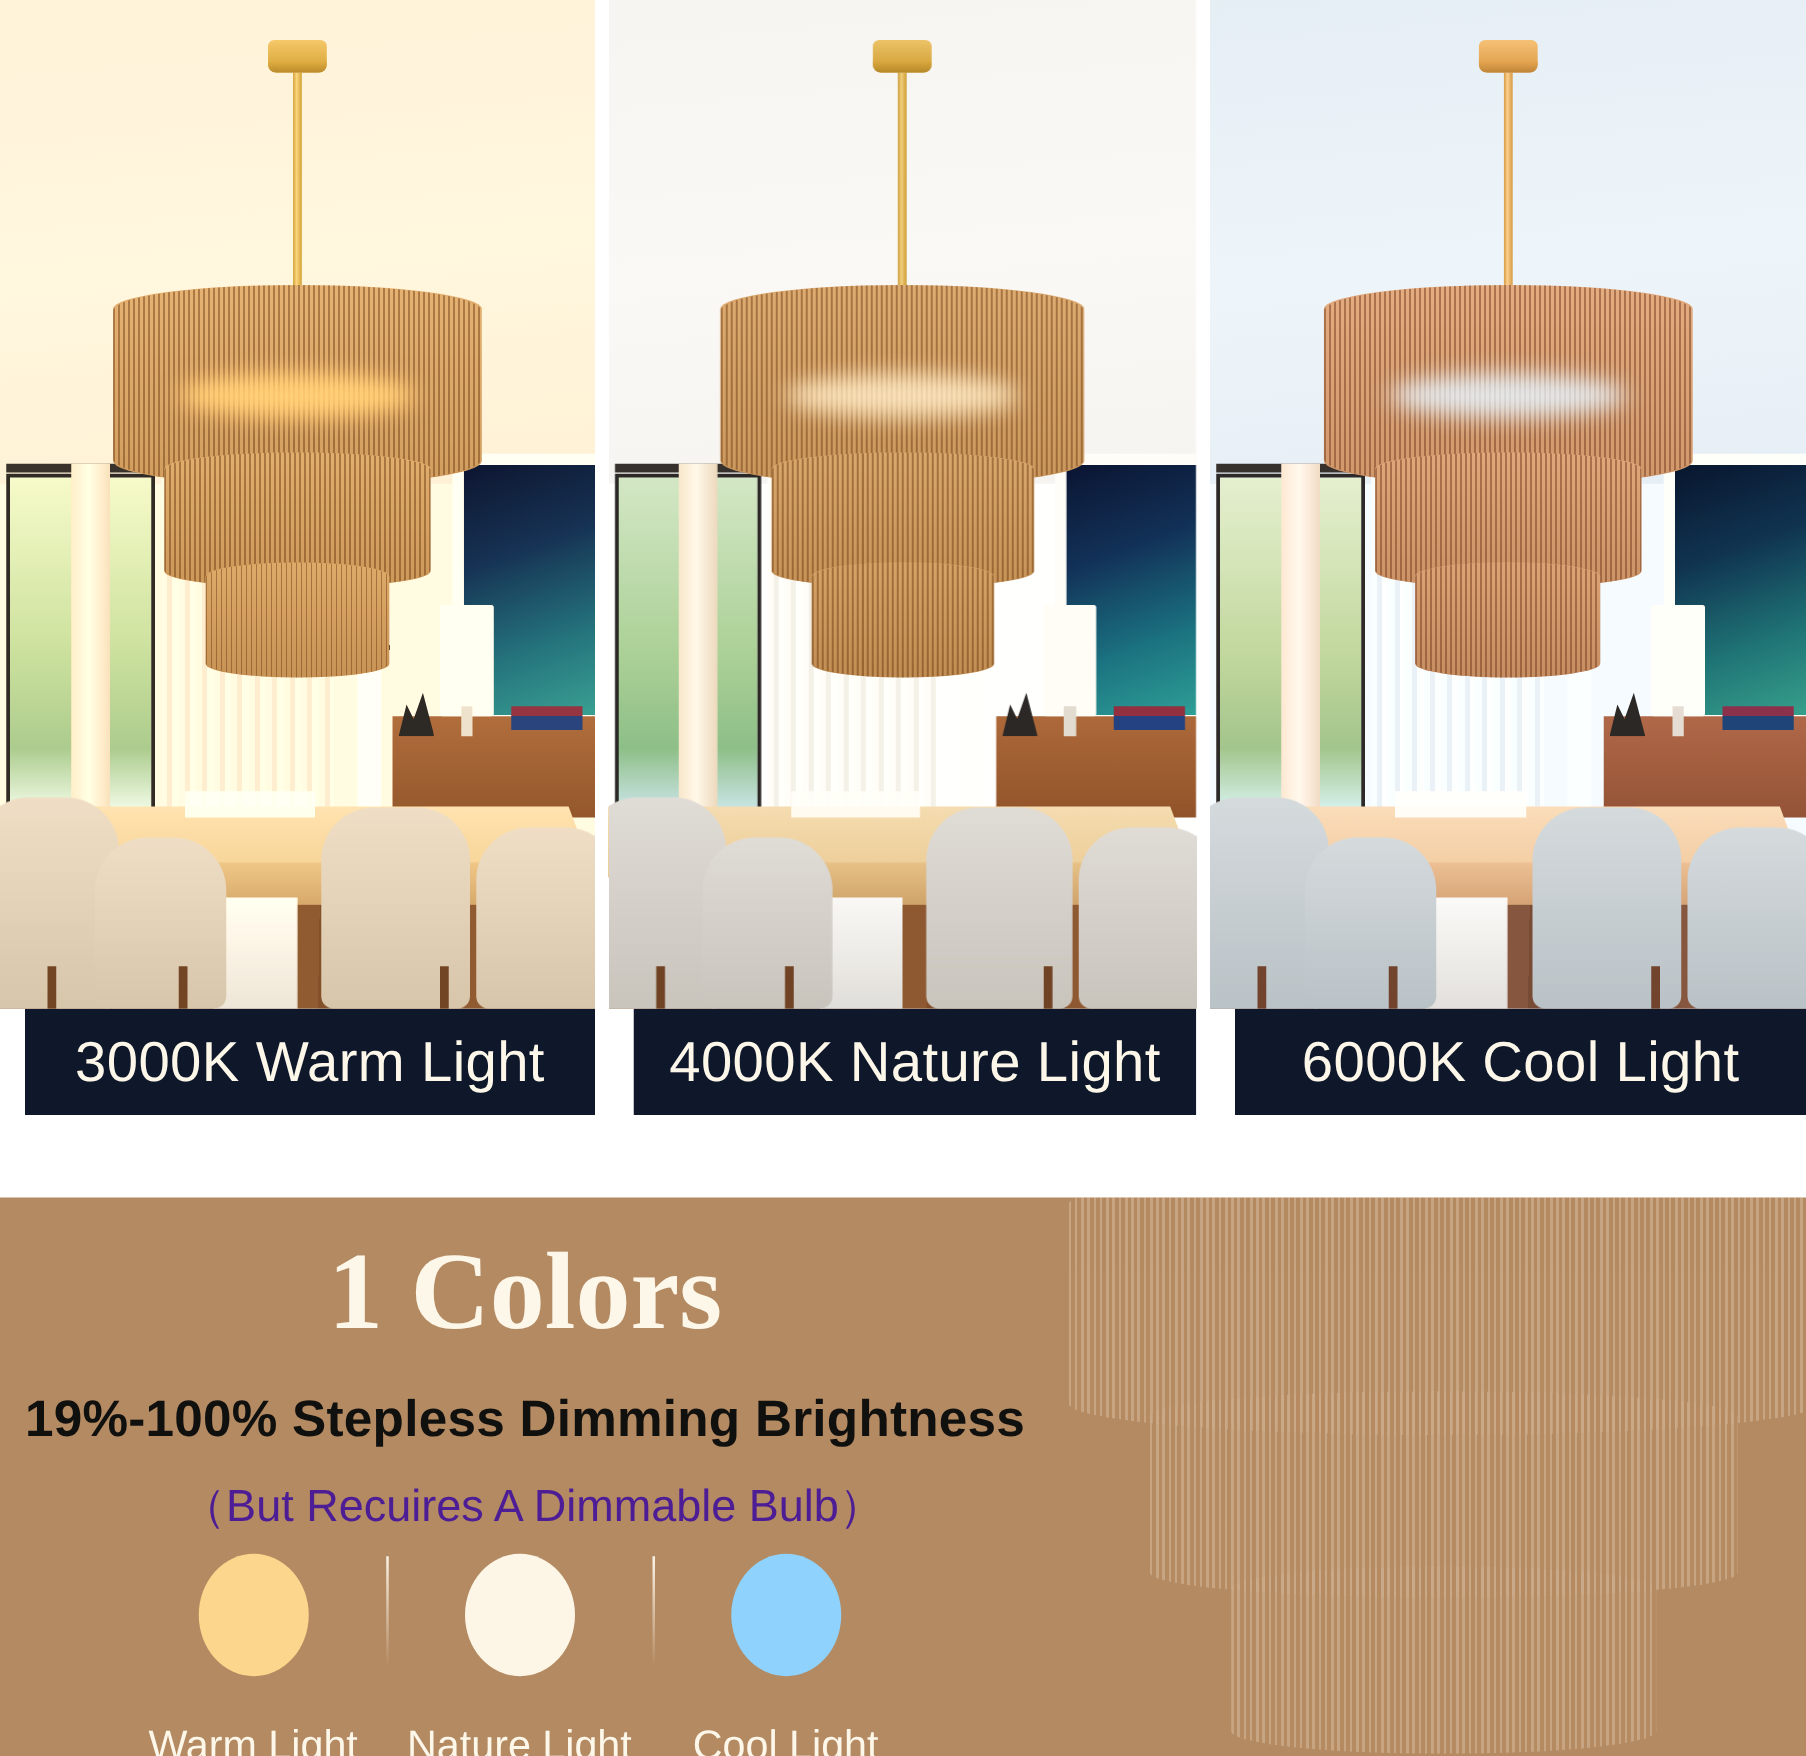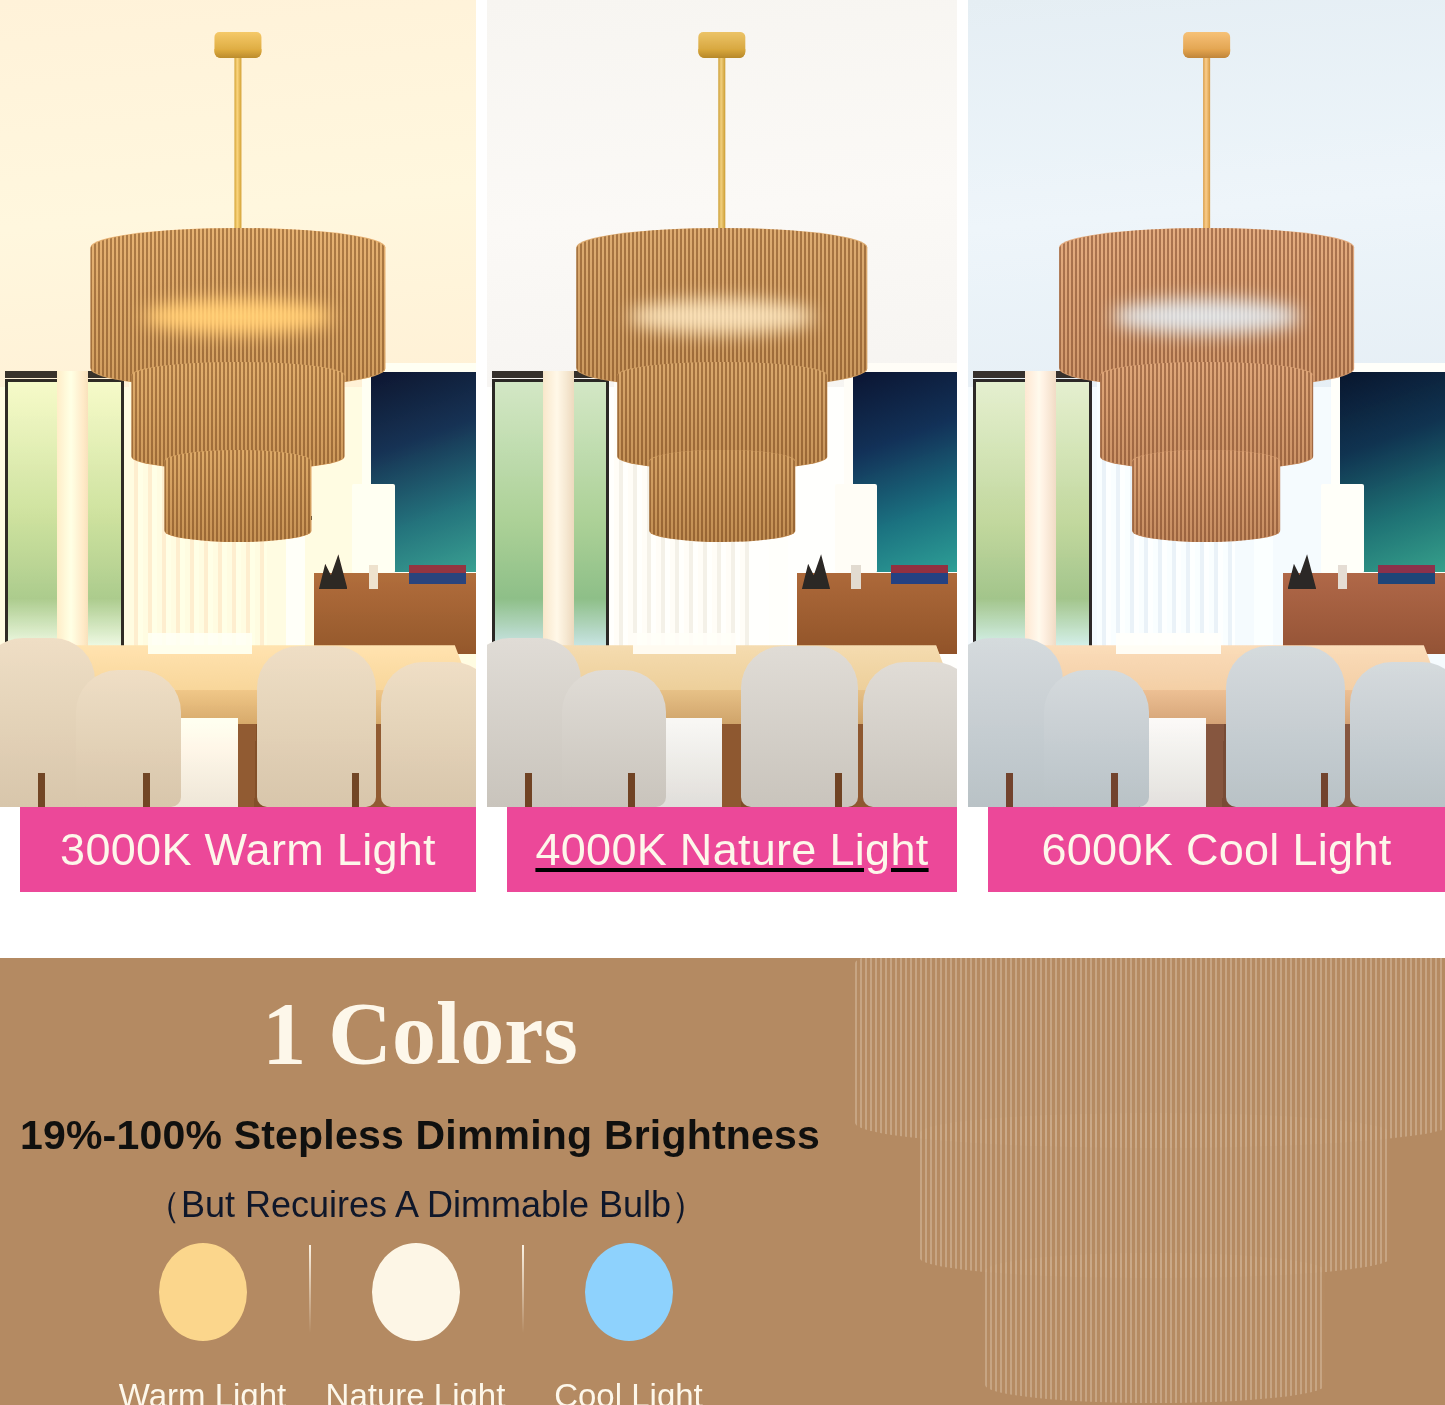--- a/index.html
+++ b/index.html
@@ -3,21 +3,21 @@
 <meta charset="utf-8">
 <style>
   html,body{margin:0;padding:0;background:#fff;}
   body{width:1445px;height:1405px;position:relative;overflow:hidden;
        font-family:"Liberation Sans",sans-serif;}
 
   
   #compare{position:absolute;left:0;top:0;width:1445px;height:892px;
            display:flex;gap:11px;background:#fff;}
   .panel{position:relative;height:892px;display:flex;flex-direction:column;overflow:hidden;}
-  .panel.p1{width:476px;} .panel.p2{width:470px;text-decoration:underline;} .panel.p3{width:477px;}
+  .panel.p1{width:476px;} .panel.p2{width:470px;} .panel.p3{width:477px;}
 
   .photo{position:relative;flex:0 0 807px;overflow:hidden;}
 
   
   .ceiling{position:absolute;left:0;top:0;width:100%;height:58%;}
   .p1 .ceiling{background:linear-gradient(175deg,#efe6d8 0%,#f3ebdd 45%,#ede2d1 100%);}
   .p2 .ceiling{background:linear-gradient(175deg,#f2f0ec 0%,#f6f4f1 45%,#efedea 100%);}
   .p3 .ceiling{background:linear-gradient(175deg,#dfe7ee 0%,#e7eef4 45%,#dde5ed 100%);}
 
   .ceil-edge{position:absolute;right:0;top:50%;width:32%;height:12%;
@@ -114,21 +114,21 @@
   .p1 .glow{background:rgba(255,206,120,.85);}
   .p2 .glow{background:rgba(255,236,200,.8);}
   .p3 .glow{background:rgba(226,240,255,.8);}
 
   
   .p1 .photo{filter:sepia(.16) saturate(1.14) brightness(1.02);}
   .p2 .photo{filter:saturate(1.02) brightness(1.02);}
   .p3 .photo{filter:saturate(.92) hue-rotate(-8deg) brightness(1.03);}
 
   
-  .caption{flex:1;background:#ec4899;display:flex;align-items:center;justify-content:center;
+  .caption{flex:1;background:#0f172a;display:flex;align-items:center;justify-content:center;
            color:#fdf7ea;font-size:45px;letter-spacing:.3px;white-space:nowrap;margin-left:20px;}
 
   
   #promo{position:absolute;left:0;top:958px;width:1445px;height:447px;
          background:#b48a62;overflow:hidden;}
 
   
   .wm{position:absolute;right:-40px;top:-20px;width:660px;height:470px;opacity:.30;}
   .wm .wt{position:absolute;left:50%;transform:translateX(-50%);border-radius:50%/12%;
           background:
@@ -136,21 +136,21 @@
               rgba(255,244,226,.85) 0 2px, rgba(196,146,96,.25) 2px 5px);}
   .wm .w1{top:0;width:600px;height:210px;}
   .wm .w2{top:175px;width:470px;height:165px;}
   .wm .w3{top:315px;width:340px;height:150px;}
 
   .promo-text{position:absolute;left:0;top:0;width:840px;}
   .h1{margin:32px 0 0;text-align:center;color:#fdf7ea;
       font-family:"Liberation Serif",serif;font-size:88px;font-weight:700;line-height:1;}
   .h2{margin:34px 0 0;text-align:center;color:#10100f;
       font-size:41px;font-weight:700;letter-spacing:.2px;}
-  .h3{margin:22px 0 0;text-align:center;color:#0f172a;font-size:36px;font-weight:400;padding-left:12px;}
+  .h3{margin:22px 0 0;text-align:center;color:#4c1d95;font-size:36px;font-weight:400;padding-left:12px;}
 
   .swatches{position:absolute;left:96px;top:1243px;width:680px;display:flex;}
   .sw{position:relative;width:213px;display:flex;flex-direction:column;align-items:center;}
   .sw .dot{width:88px;height:98px;border-radius:50%;}
   .sw .cap{margin-top:36px;color:#fdf7ea;font-size:33px;white-space:nowrap;}
   .sw+.sw:before{content:"";position:absolute;left:0;top:2px;width:2px;height:88px;
                  background:linear-gradient(180deg,rgba(255,248,235,.95),rgba(255,248,235,0));}
 </style>
 </head>
 <body>

